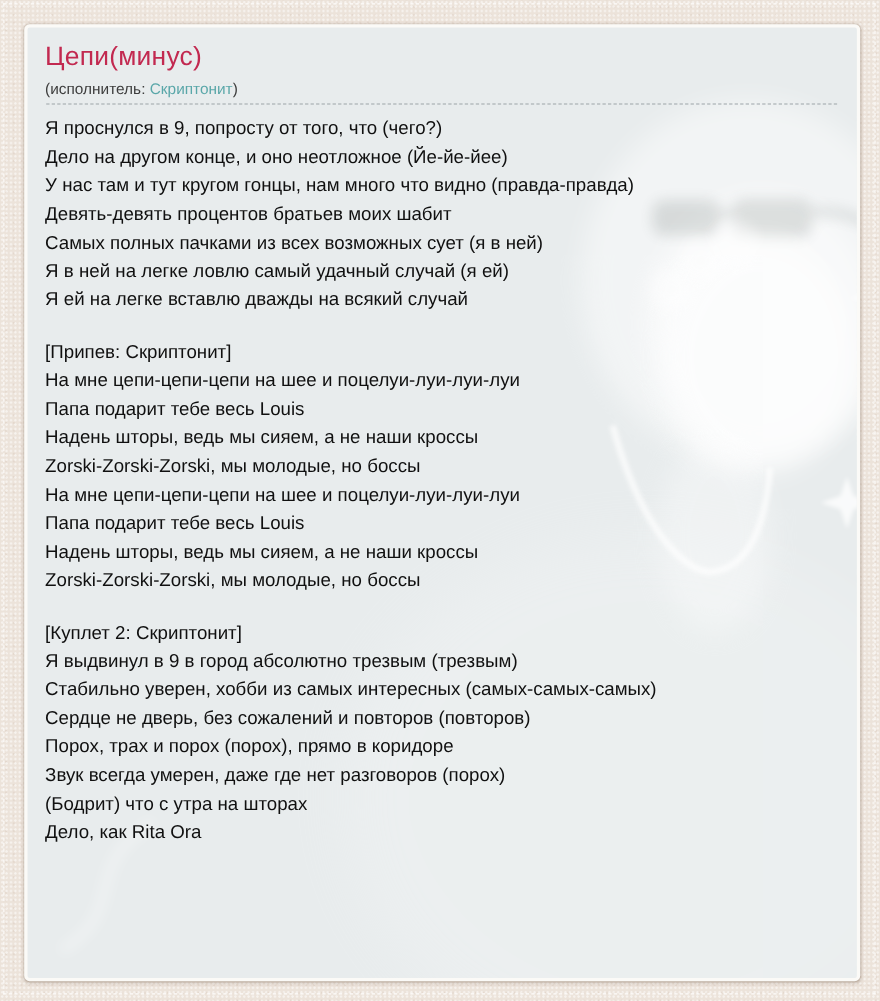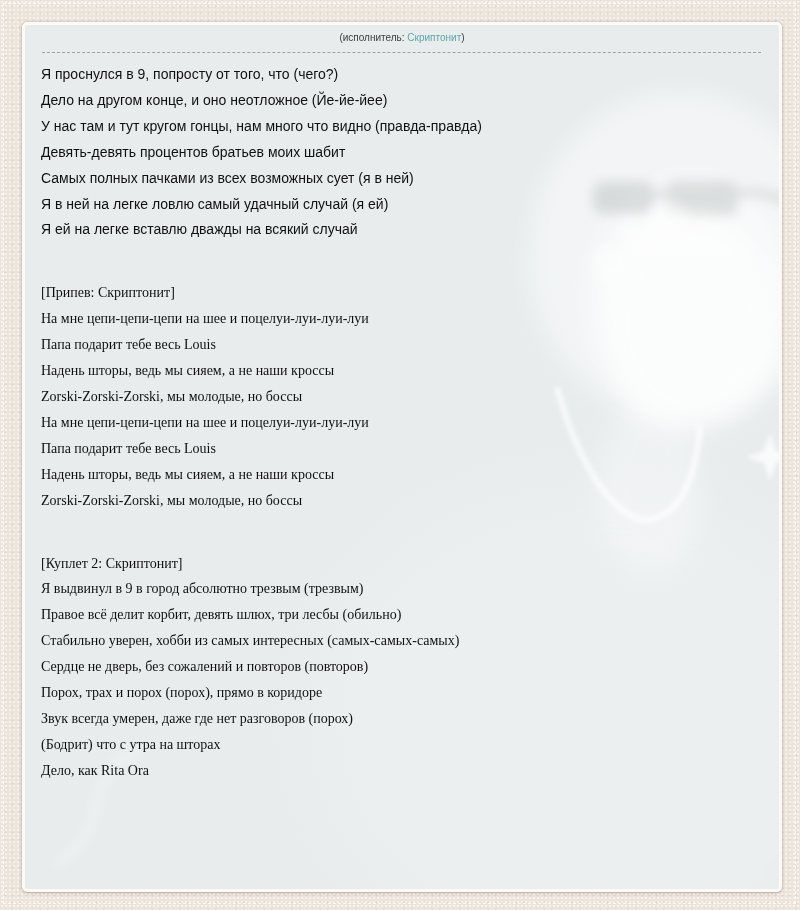--- a/index.html
+++ b/index.html
@@ -46,45 +46,44 @@
   h1.page-title {
     margin: 12px 16px 0 16px;
     font-size: 24px;
     font-weight: 400;
     line-height: 30px;
     color: var(--c-title, #c22950);
     letter-spacing: 0.2px;
   }
   .artist-line {
     margin: 2px 16px 0 16px;
-    font-size: 10px;
+    font-size: 14px;
     line-height: 22px;
     color: var(--c-artist_text, #3d3d3d);
-    text-align: center;
   }
   .artist-link {
     color: var(--c-artist_link, #5aa7a9);
     text-decoration: none;
     cursor: pointer;
   }
   .separator {
     margin: 3px 18px 0 17px;
     border-bottom: 1px dashed #9ba3a7;
     height: 1px;
   }
   .lyrics {
     position: relative;
     z-index: 1;
     margin: 9px 16px 0 16px;
-    font-size: 14px;
+    font-size: 17px;
     line-height: 25.9px;
     color: var(--c-lyrics, #101010);
   }
   .lyrics p { white-space: nowrap; }
-  .lyric-block + .lyric-block { margin-top: 37px; font-family: Liberation Serif, serif; }
+  .lyric-block + .lyric-block { margin-top: 22px; }
 </style>
 </head>
 <body>
 
 <div class="page-border"></div>
 
 <div class="card">
   <div class="card-inner">
 
     <svg class="bg-art" width="754" height="864" viewBox="0 0 754 864">
@@ -123,20 +122,21 @@
 
       <path d="M532,362 C558,458 598,494 620,495 C654,493 671,456 675,400" stroke="#ffffff" stroke-width="6" fill="none" opacity="0.7" filter="url(#b2)"></path>
 
       <path d="M745,408 L751,426 L769,432 L751,438 L745,456 L739,438 L721,432 L739,426 Z" fill="#ffffff" opacity="0.75" filter="url(#b2)"></path>
       <path d="M762,230 L766,242 L778,246 L766,250 L762,262 L758,250 L746,246 L758,242 Z" fill="#ffffff" opacity="0.5" filter="url(#b2)"></path>
 
       <path d="M30,840 C95,800 45,765 115,722" stroke="#ffffff" stroke-width="10" fill="none" opacity="0.3" filter="url(#b6)"></path>
     </svg>
 
     <div class="header">
+      <h1 class="page-title">Цепи(минус)</h1>
       <div class="artist-line"><span>(исполнитель: </span><a class="artist-link" href="#">Скриптонит</a><span>)</span></div>
       <div class="separator"></div>
     </div>
 
     <div id="lyrics" class="lyrics">
         <div class="lyric-block">
           <p>Я проснулся в 9, попросту от того, что (чего?)</p>
           <p>Дело на другом конце, и оно неотложное (Йе-йе-йее)</p>
           <p>У нас там и тут кругом гонцы, нам много что видно (правда-правда)</p>
           <p>Девять-девять процентов братьев моих шабит</p>
@@ -151,21 +151,20 @@
           <p>Надень шторы, ведь мы сияем, а не наши кроссы</p>
           <p>Zorski-Zorski-Zorski, мы молодые, но боссы</p>
           <p>На мне цепи-цепи-цепи на шее и поцелуи-луи-луи-луи</p>
           <p>Папа подарит тебе весь Louis</p>
           <p>Надень шторы, ведь мы сияем, а не наши кроссы</p>
           <p>Zorski-Zorski-Zorski, мы молодые, но боссы</p>
         </div>
         <div class="lyric-block">
           <p>[Куплет 2: Скриптонит]</p>
           <p>Я выдвинул в 9 в город абсолютно трезвым (трезвым)</p>
-          <p>Правое всё делит корбит, девять шлюх, три лесбы (обильно)</p>
           <p>Стабильно уверен, хобби из самых интересных (самых-самых-самых)</p>
           <p>Сердце не дверь, без сожалений и повторов (повторов)</p>
           <p>Порох, трах и порох (порох), прямо в коридоре</p>
           <p>Звук всегда умерен, даже где нет разговоров (порох)</p>
           <p>(Бодрит) что с утра на шторах</p>
           <p>Дело, как Rita Ora</p>
         </div>
       </div>
 
   </div>

